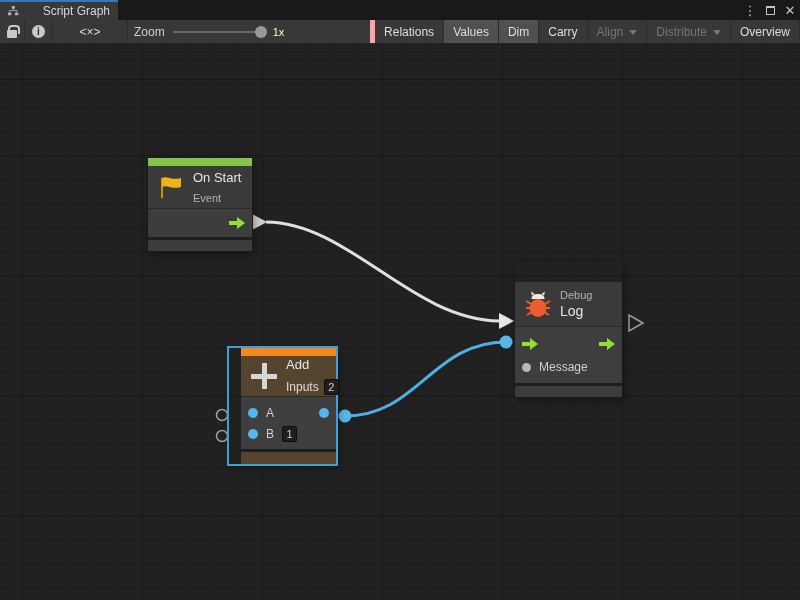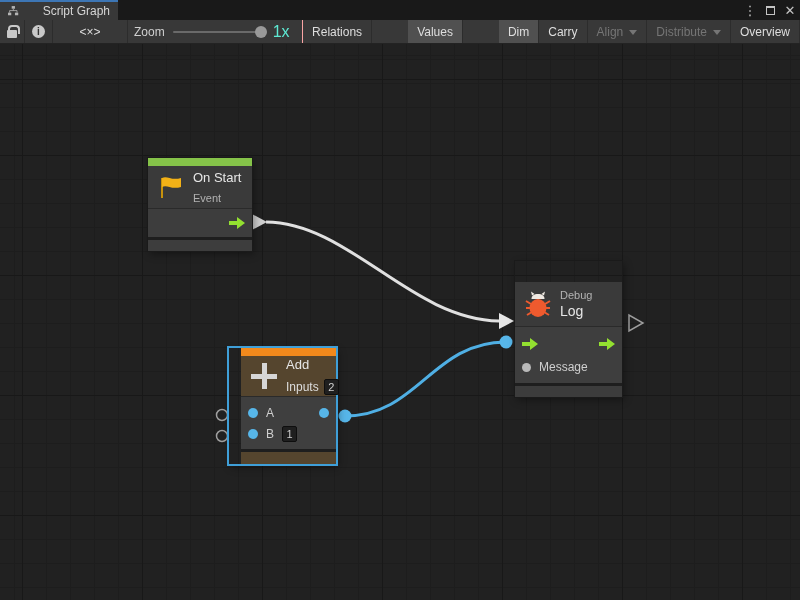--- a/index.html
+++ b/index.html
@@ -16,38 +16,38 @@
   .winbtn { width:16px; height:18px; display:flex; align-items:center; justify-content:center;
     color:#c4c4c4; font-size:13px; cursor:pointer; }
   .maxico { width:9px; height:9px; border:1px solid #c4c4c4; border-top:2px solid #c4c4c4; }
 
   
   .toolbar { position:absolute; left:0; top:20px; width:800px; height:24px; background:#383838;
     border-bottom:1px solid #232323; display:flex; align-items:stretch; }
   .tbtn { display:flex; align-items:center; justify-content:center; color:#dedede; font-size:12px;
     border-right:1px solid #2c2c2c; padding:0 9px; white-space:nowrap; }
   .tbtn.icon-only { padding:0 7px; }
-  .tbtn.active { background:#505050;margin-left:36px; }
+  .tbtn.active { background:#505050; }
   .tbtn.disabled { color:#757575; }
   .tbtn .caret { width:0; height:0; border-left:4px solid transparent; border-right:4px solid transparent;
     border-top:5px solid #757575; margin-left:6px; margin-top:2px; }
   .code-btn { width:75px; }
   .lockico { position:relative; width:10px; height:8px; background:#c9c9c9; border-radius:1px; margin-top:5px; }
   .lockico:before { content:""; position:absolute; left:1px; top:-5px; width:8px; height:7px;
     border:2px solid #c9c9c9; border-bottom:none; border-radius:4px 4px 0 0; }
   .infoico { width:13px; height:13px; border-radius:50%; background:#c9c9c9; color:#333;
     font-size:10px; font-weight:bold; display:flex; align-items:center; justify-content:center; }
   .graphname { display:flex; align-items:center; gap:6px; padding:0 10px; margin-left:12px; color:#d8d8d8; font-size:12px; }
   .zoomgrp { display:flex; align-items:center; gap:8px; padding:1px 6px; }
   .zoom-label { color:#cfcfcf; font-size:12px; }
   .zoom-track { position:relative; width:92px; height:2px; background:#6a6a6a; border-radius:1px; }
   .zoom-handle { position:absolute; right:-2px; top:-5px; width:12px; height:12px; border-radius:50%; background:#999; }
-  .zoom-val { color:#5eead4; font-size:16px; }
+  .zoom-val { color:#fef9c3; font-size:11px; }
   .tb-right { display:flex; align-items:stretch; margin-left:auto; }
-  .tb-right .tbtn:first-child { border-left:1px solid #fca5a5; }
+  .tb-right .tbtn:first-child { border-left:5px solid #fca5a5; }
 
   
   .canvas { position:absolute; left:0; top:44px; width:800px; height:556px; background-color:#212121;
     background-image:
       repeating-linear-gradient(90deg, #181818 0, #181818 1px, transparent 1px, transparent 120px),
       repeating-linear-gradient(to bottom, #181818 0, #181818 1px, transparent 1px, transparent 120px),
       repeating-linear-gradient(90deg, #1d1d1d 0, #1d1d1d 1px, transparent 1px, transparent 24px),
       repeating-linear-gradient(to bottom, #1d1d1d 0, #1d1d1d 1px, transparent 1px, transparent 24px);
     background-position: 22px 0, 0 111px, 22px 0, 0 15px; }
   .wires { position:absolute; left:0; top:0; width:800px; height:556px; pointer-events:none; }

